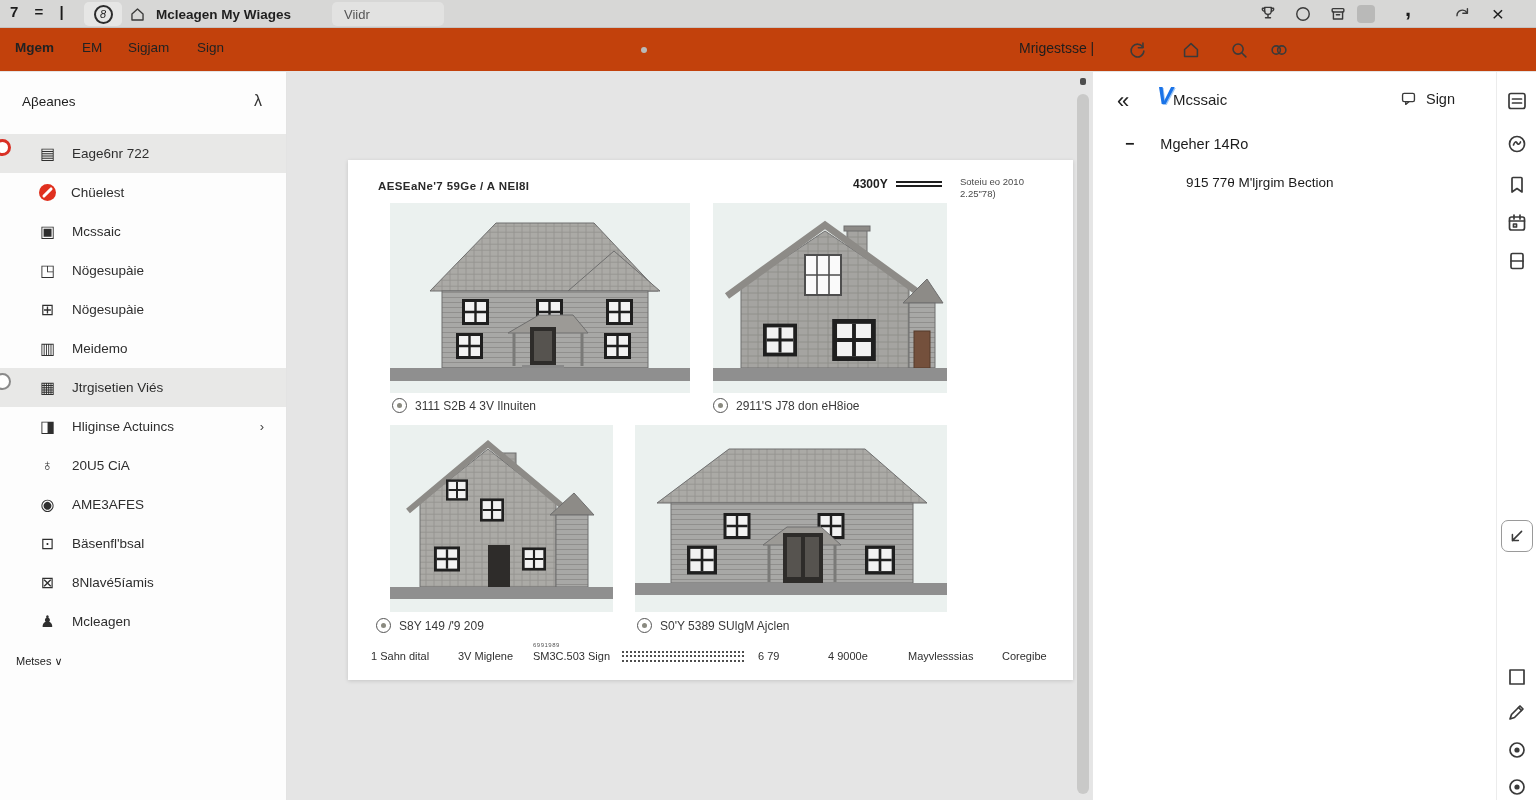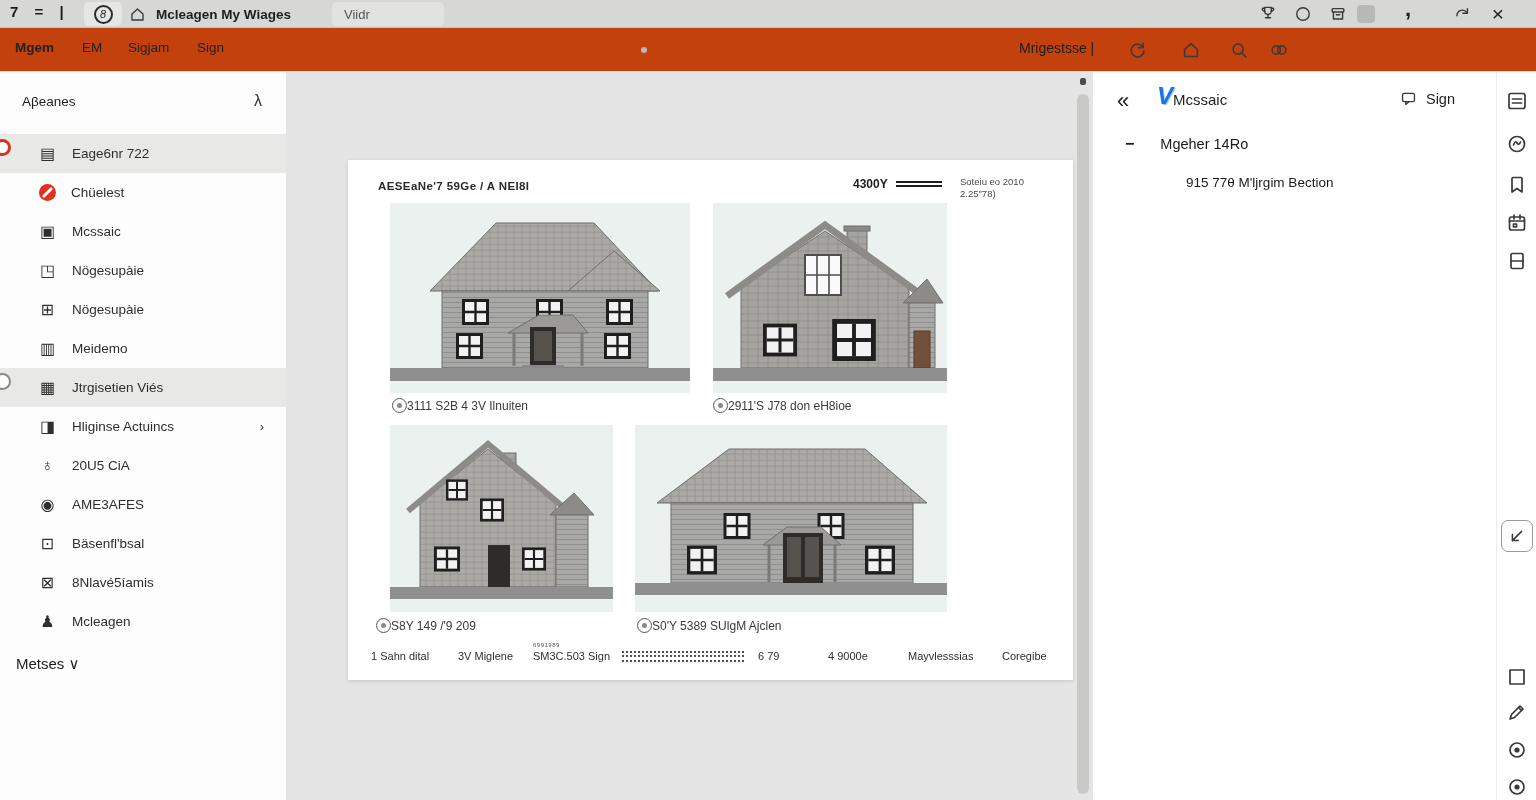--- a/index.html
+++ b/index.html
@@ -44,40 +44,40 @@
   .sb-collapse { font-size:16px; color:#333; }
   .sb-item { position:relative; height:39px; display:flex; align-items:center; gap:15px; padding-left:38px;
     font-size:13.5px; color:#2e2e2e; cursor:pointer; }
   .sb-item.sel { background:#e8e8e7; }
   .sb-ic { width:19px; font-size:16px; color:#2f2f2f; text-align:center; flex:none; }
   .ic-prohibit { width:17px; height:17px; border-radius:50%; background:#e0301e; position:relative; flex:none; margin-left:1px; }
   .ic-prohibit::after { content:""; position:absolute; left:2px; top:7px; width:13px; height:3px; background:#fff;
     transform:rotate(-45deg); border-radius:2px; }
   .ic-key { display:inline-block; transform:rotate(180deg); }
   .sb-chevron { margin-left:auto; margin-right:22px; font-size:13px; color:#444; }
-  .sb-footer { margin:14px 0 0 16px; font-size:15px; color:#222; }
+  .sb-footer { margin:14px 0 0 16px; font-size:11px; color:#222; }
   .edge-badge { position:absolute; width:17px; height:17px; border-radius:50%; background:#fff; }
   .edge-badge.red { border:3px solid #d93025; left:-6px; top:67px; }
   .edge-badge.gray { border:2px solid #8a8a8a; left:-6px; top:301px; }
 
   
   #canvas { position:absolute; left:287px; top:0; width:805px; height:728px; background:#e5e5e5; }
   #page { position:absolute; left:61px; top:88px; width:725px; height:520px; background:#fff;
     box-shadow:0 1px 4px rgba(0,0,0,.14); }
   .doc-header { position:absolute; left:30px; top:20px; font-size:11.5px; font-weight:bold; color:#2a2a2a;
     letter-spacing:.4px; }
   .doc-scale { position:absolute; left:505px; top:17px; display:flex; align-items:center; gap:8px;
     font-size:12px; font-weight:bold; color:#1e1e1e; }
   .scale-lines { width:46px; }
   .scale-lines div { height:2px; background:#1e1e1e; margin:2px 0; }
   .scale-lines div:last-child { height:1.4px; }
   .doc-note { position:absolute; left:612px; top:16px; font-size:9.5px; color:#4a4a4a; line-height:12px; }
   .elev { position:absolute; background:#ebf1ef; }
   .elev svg { display:block; }
-  .cap { position:absolute; display:flex; align-items:center; font-size:12px; color:#3a3a3a; }
+  .cap { position:absolute; display:flex; align-items:center; gap:8px; font-size:12px; color:#3a3a3a; }
   .cap-marker { width:15px; height:15px; border:1.6px solid #555; border-radius:50%; position:relative; flex:none; }
   .cap-marker::after { content:""; position:absolute; left:4.2px; top:4.2px; width:5px; height:5px;
     border-radius:50%; background:#8a8a80; }
   .doc-footer { position:absolute; left:0; top:480px; width:725px; height:34px; font-size:11px; color:#2f2f2f; }
   .df { position:absolute; top:10px; white-space:nowrap; }
   .df-fine { position:absolute; top:-8px; left:0; font-size:6px; color:#555; letter-spacing:.5px; }
   .fineblock { position:absolute; left:274px; top:8px; width:122px; }
   .fineblock div { border-top:2px dotted #4e4e4e; margin:2.5px 0; }
   
   .scroll-dot { position:absolute; left:793px; top:6px; width:6px; height:7px; background:#4d4d4d; border-radius:2px; }

